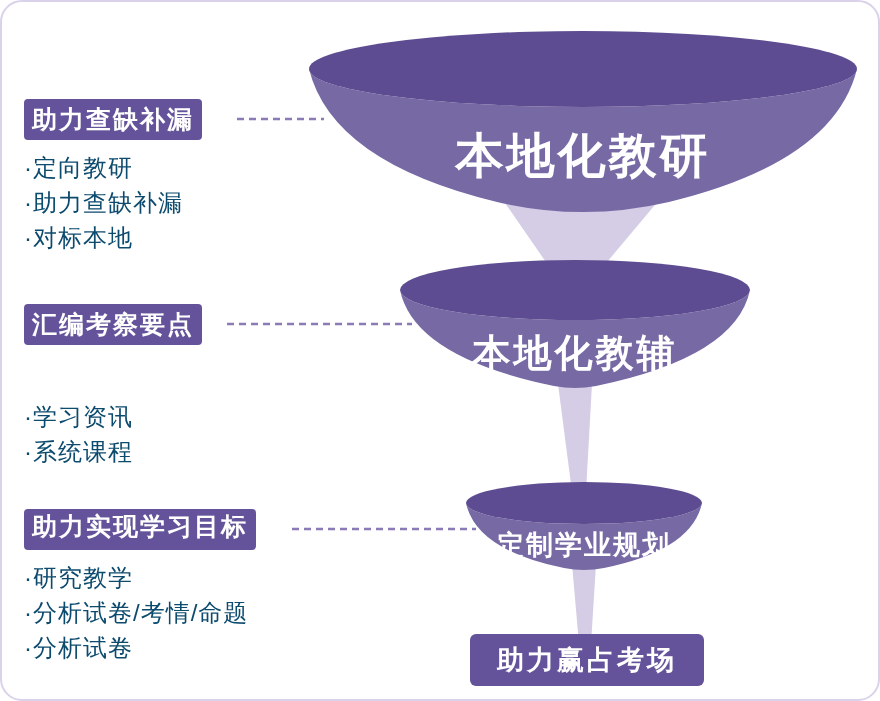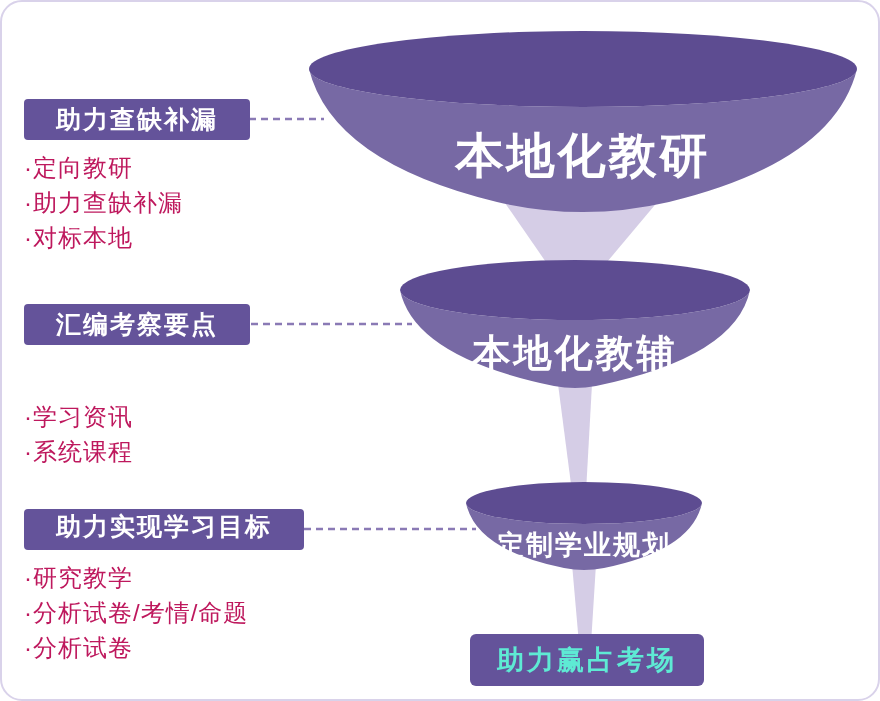--- a/index.html
+++ b/index.html
@@ -31,28 +31,28 @@
   }
   .label-box {
     position: absolute;
     left: 22px;
     background: #64539a;
     color: #ffffff;
     font-size: 25px;
     font-weight: 700;
     letter-spacing: 2px;
     line-height: 1.15;
-    padding: 6px 32px;
+    padding: 6px 8px;
     border-radius: 4px;
     white-space: nowrap;
   }
   .bullets {
     position: absolute;
     left: 22px;
-    color: #be185d;
+    color: #0c4a6e;
     font-size: 24px;
     font-weight: 500;
     letter-spacing: 1px;
   }
   .bullet-item {
     height: 35px;
     line-height: 35px;
     white-space: nowrap;
   }
   #box-1 { top: 97px; }
@@ -65,21 +65,21 @@
     position: absolute;
     left: 468px;
     top: 632px;
     width: 234px;
     height: 52px;
     background: #64539a;
     border-radius: 6px;
     display: flex;
     align-items: center;
     justify-content: center;
-    color: #5eead4;
+    color: #ffffff;
     font-size: 27px;
     font-weight: 700;
     letter-spacing: 3px;
   }
 </style>
 </head>
 <body>
 
 <div id="canvas">
 

